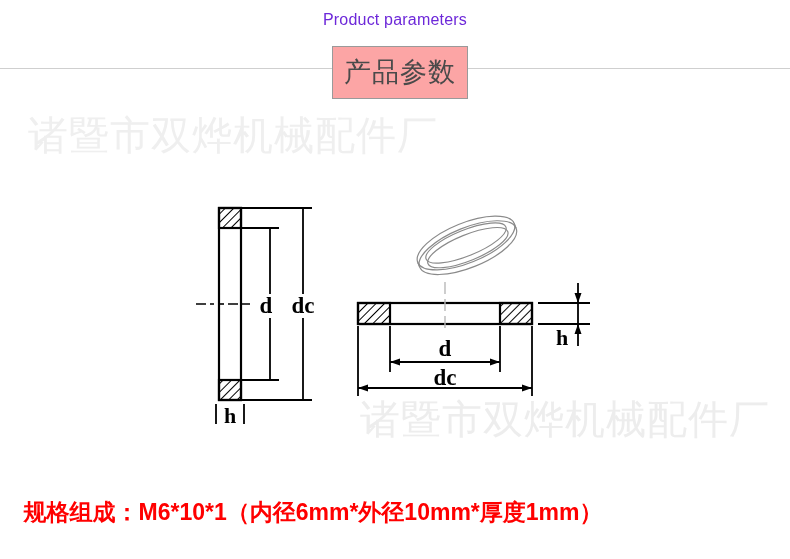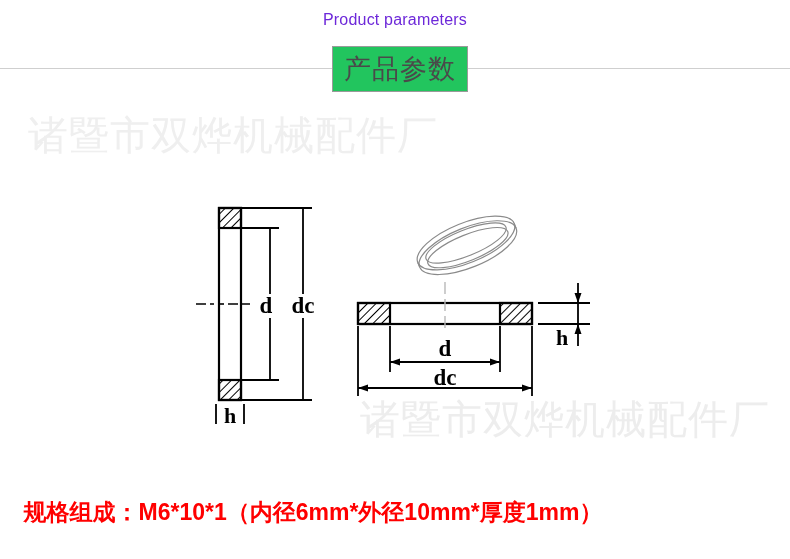--- a/index.html
+++ b/index.html
@@ -37,23 +37,23 @@
     background: #cfcfcf;
   }
   .rule-left  { left: 0px;   width: 332px; }
   .rule-right { left: 468px; width: 322px; }
 
   .title-box {
     position: absolute;
     left: 332px;
     top: 46px;
     width: 136px;
-    height: 46px;
+    height: 53px;
     border: 1px solid #9a9a9a;
-    background: #22c55e;
+    background: #fca5a5;
     box-sizing: border-box;
     display: flex;
     align-items: center;
     justify-content: center;
   }
   .title-box-text {
     font-size: 27px;
     color: #4a4a4a;
     letter-spacing: 1px;
     line-height: 1;

